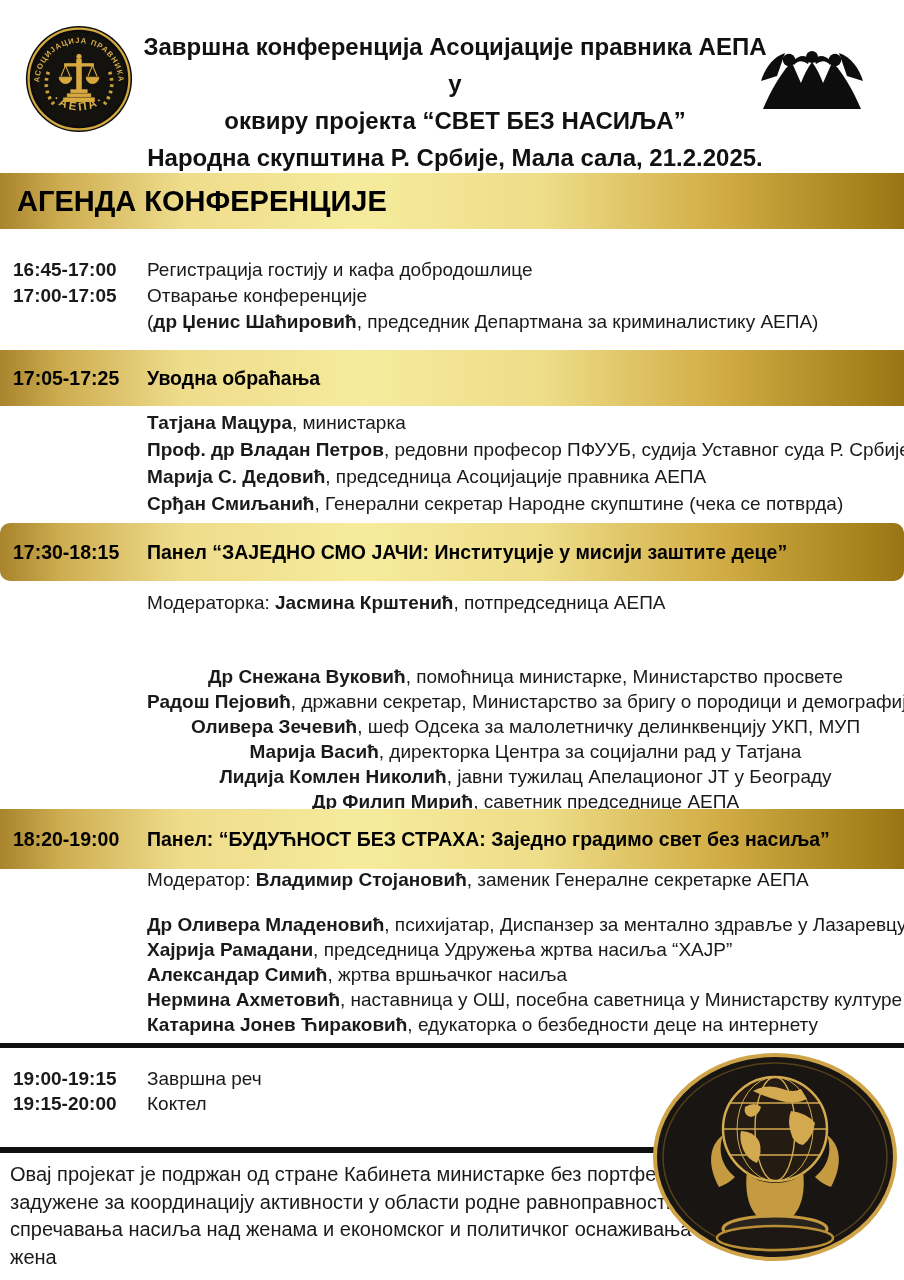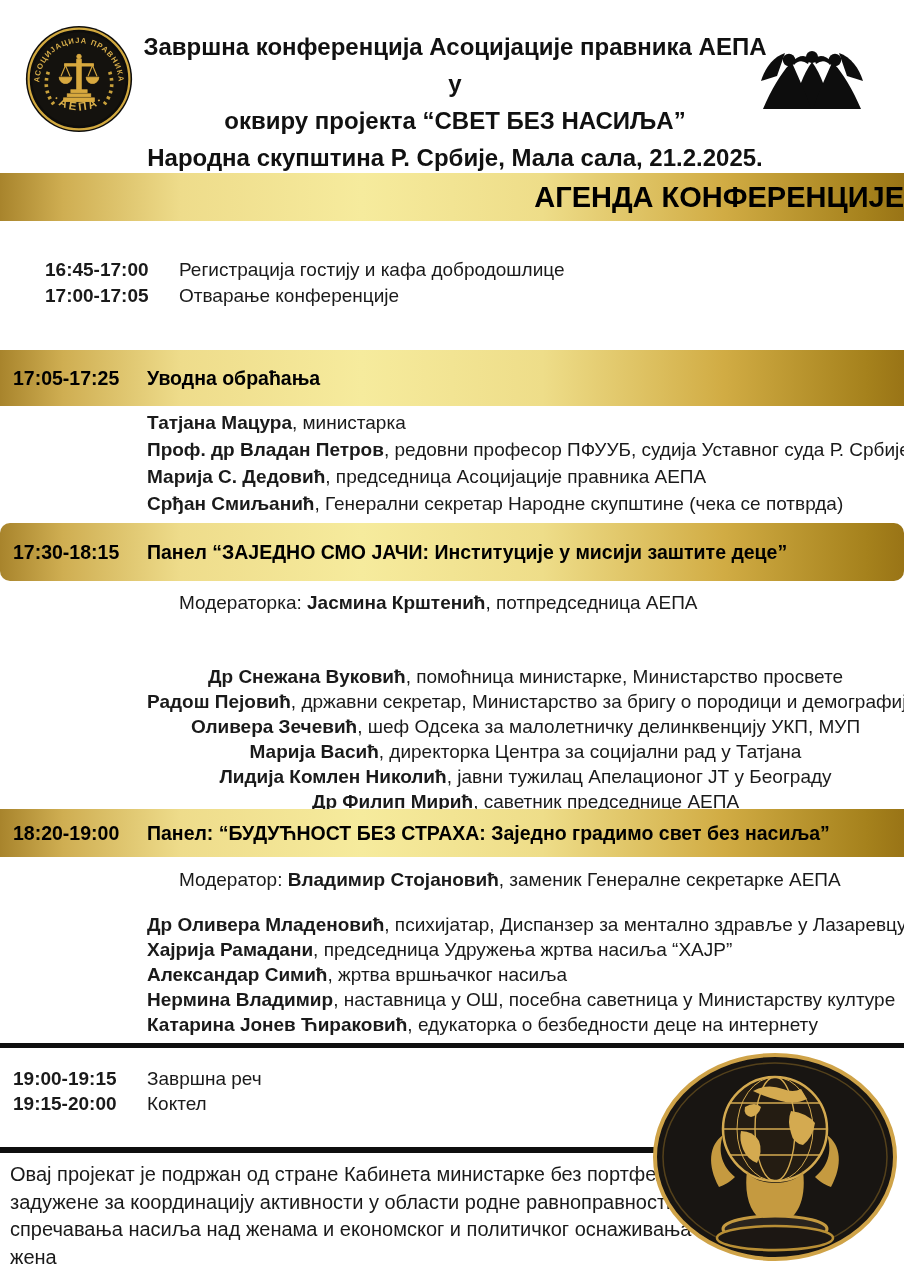--- a/index.html
+++ b/index.html
@@ -25,30 +25,30 @@
   }
   
   .goldbar{
     left:0;width:904px;
     background:linear-gradient(90deg,
       #a8842c 0%, #cfae52 7%, #eedc8b 20%, #f6eb9d 40%,
       #eedd89 60%, #d1ac44 80%, #a5811c 96%, #997416 100%);
     display:flex;align-items:center;
     color:#000;white-space:nowrap;
   }
-  #agenda-bar{top:173px;height:48px;font-weight:700;font-size:29px;padding-left:17px;box-sizing:border-box;justify-content:flex-end;}
+  #agenda-bar{top:173px;height:56px;font-weight:700;font-size:29px;padding-left:17px;box-sizing:border-box;}
   .section-bar{font-weight:700;font-size:19.5px;}
   .section-bar .bar-title{padding-left:147px;}
   .section-bar .time{position:absolute;left:13px;font-weight:700;}
   
   .rowgroup{left:0;width:904px;}
   .row{position:relative;padding-left:147px;font-size:19px;white-space:nowrap;}
   .row .time{position:absolute;left:13px;font-weight:700;}
   .b{font-weight:700;}
-  .lh26 .row{line-height:26px;margin-left:32px;}
+  .lh26 .row{line-height:26px;}
   .lh27 .row{line-height:27px;}
   .lh25 .row{line-height:25px;}
   
   .hline{left:0;background:#0f0f0f;}
   
   #footer-note{
     left:10px;top:1161px;width:650px;
     font-size:20px;line-height:27.5px;color:#1a1a1a;
   }
   #footer-note div{white-space:nowrap;}
@@ -126,20 +126,23 @@
 
   <div class="abs rowgroup lh26" style="top:257px;">
     <div class="row">
       <span class="time">16:45-17:00</span>
       <span>Регистрација гостију и кафа добродошлице</span>
     </div>
     <div class="row">
       <span class="time">17:00-17:05</span>
       <span>Отварање конференције</span>
     </div>
+    <div class="row">
+      <span>(</span><span class="b">др Џенис Шаћировић</span><span>, председник Департмана за криминалистику АЕПА)</span>
+    </div>
   </div>
 
   <div class="abs goldbar section-bar" style="top:350px;height:56px;">
     <span class="time">17:05-17:25</span>
     <span class="bar-title">Уводна обраћања</span>
   </div>
   <div class="abs rowgroup lh27" style="top:409px;">
     <div class="row"><span class="b">Татјана Мацура</span><span>, министарка</span></div>
     <div class="row"><span class="b">Проф. др Владан Петров</span><span>, редовни професор ПФУУБ, судија Уставног суда Р. Србије</span></div>
     <div class="row"><span class="b">Марија С. Дедовић</span><span>, председница Асоцијације правника АЕПА</span></div>
@@ -157,34 +160,34 @@
   </div>
   <div class="abs rowgroup lh25" style="top:664px;text-align:center;">
     <div class="row"><span class="b">Др Снежана Вуковић</span><span>, помоћница министарке, Министарство просвете</span></div>
     <div class="row"><span class="b">Радош Пејовић</span><span>, државни секретар, Министарство за бригу о породици и демографију</span></div>
     <div class="row"><span class="b">Оливера Зечевић</span><span>, шеф Одсека за малолетничку делинквенцију УКП, МУП</span></div>
     <div class="row"><span class="b">Марија Васић</span><span>, директорка Центра за социјални рад у Татјана</span></div>
     <div class="row"><span class="b">Лидија Комлен Николић</span><span>, јавни тужилац Апелационог ЈТ у Београду</span></div>
     <div class="row"><span class="b">Др Филип Мирић</span><span>, саветник председнице АЕПА</span></div>
   </div>
 
-  <div class="abs goldbar section-bar" style="top:809px;height:48px;">
+  <div class="abs goldbar section-bar" style="top:809px;height:60px;">
     <span class="time">18:20-19:00</span>
     <span class="bar-title">Панел: “БУДУЋНОСТ БЕЗ СТРАХА: Заједно градимо свет без насиља”</span>
   </div>
   <div class="abs rowgroup lh26" style="top:867px;">
     <div class="row">
       <span>Модератор: </span><span class="b">Владимир Стојановић</span><span>, заменик Генералне секретарке АЕПА</span>
     </div>
   </div>
   <div class="abs rowgroup lh25" style="top:912px;">
     <div class="row"><span class="b">Др Оливера Младеновић</span><span>, психијатар, Диспанзер за ментално здравље у Лазаревцу</span></div>
     <div class="row"><span class="b">Хајрија Рамадани</span><span>, председница Удружења жртва насиља “ХАЈР”</span></div>
     <div class="row"><span class="b">Александар Симић</span><span>, жртва вршњачког насиља</span></div>
-    <div class="row"><span class="b">Нермина Владимир</span><span>, наставница у ОШ, посебна саветница у Министарству културе</span></div>
+    <div class="row"><span class="b">Нермина Ахметовић</span><span>, наставница у ОШ, посебна саветница у Министарству културе</span></div>
     <div class="row"><span class="b">Катарина Јонев Ћираковић</span><span>, едукаторка о безбедности деце на интернету</span></div>
   </div>
 
   <div class="abs hline" style="top:1043px;width:904px;height:5px;"></div>
 
   <div class="abs rowgroup lh25" style="top:1066px;">
     <div class="row">
       <span class="time">19:00-19:15</span>
       <span>Завршна реч</span>
     </div>

